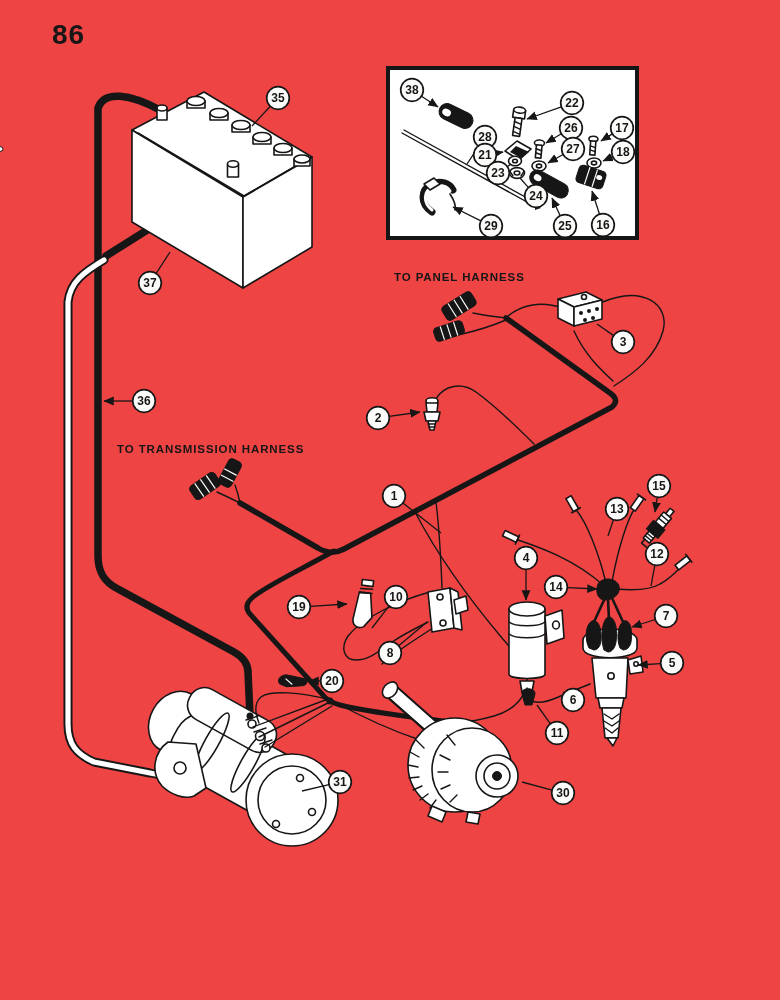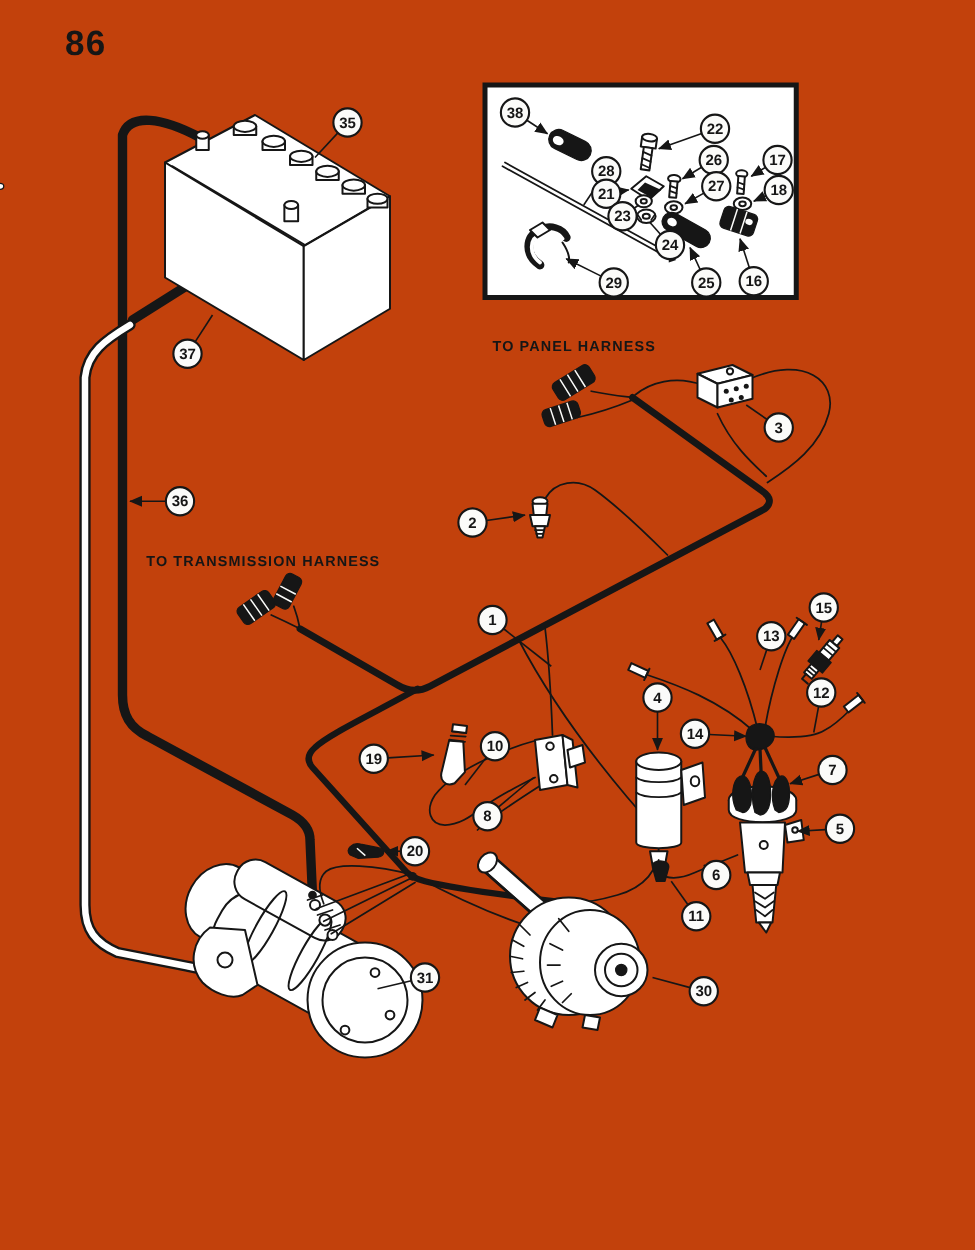--- a/index.html
+++ b/index.html
@@ -1,16 +1,16 @@
 <!DOCTYPE html>
 <html><head>
 <meta charset="utf-8">
 <style>
   html,body{margin:0;padding:0;background:#e8e8e4;}
-  #page{position:relative;width:780px;height:1000px;margin:0 auto;background:#c2410c;
+  #page{position:relative;width:780px;height:1000px;margin:0 auto;background:#ef4444;
         font-family:"Liberation Sans", sans-serif;text-decoration:underline;}
   svg{display:block}
   
   .ln{fill:none;stroke:#161616;stroke-width:1.6;stroke-linecap:round;stroke-linejoin:round}
   .thin{fill:none;stroke:#161616;stroke-width:1.4;stroke-linecap:round;stroke-linejoin:round}
   .w{fill:#ffffff;stroke:#161616;stroke-width:1.6;stroke-linejoin:round}
   .b{fill:#161616;stroke:none}
   .bw{fill:#161616;stroke:#161616;stroke-width:1;stroke-linejoin:round}
   .trunk{fill:none;stroke:#161616;stroke-width:5.5;stroke-linecap:round;stroke-linejoin:round}
   .run2{fill:none;stroke:#161616;stroke-width:5;stroke-linecap:round;stroke-linejoin:round}

